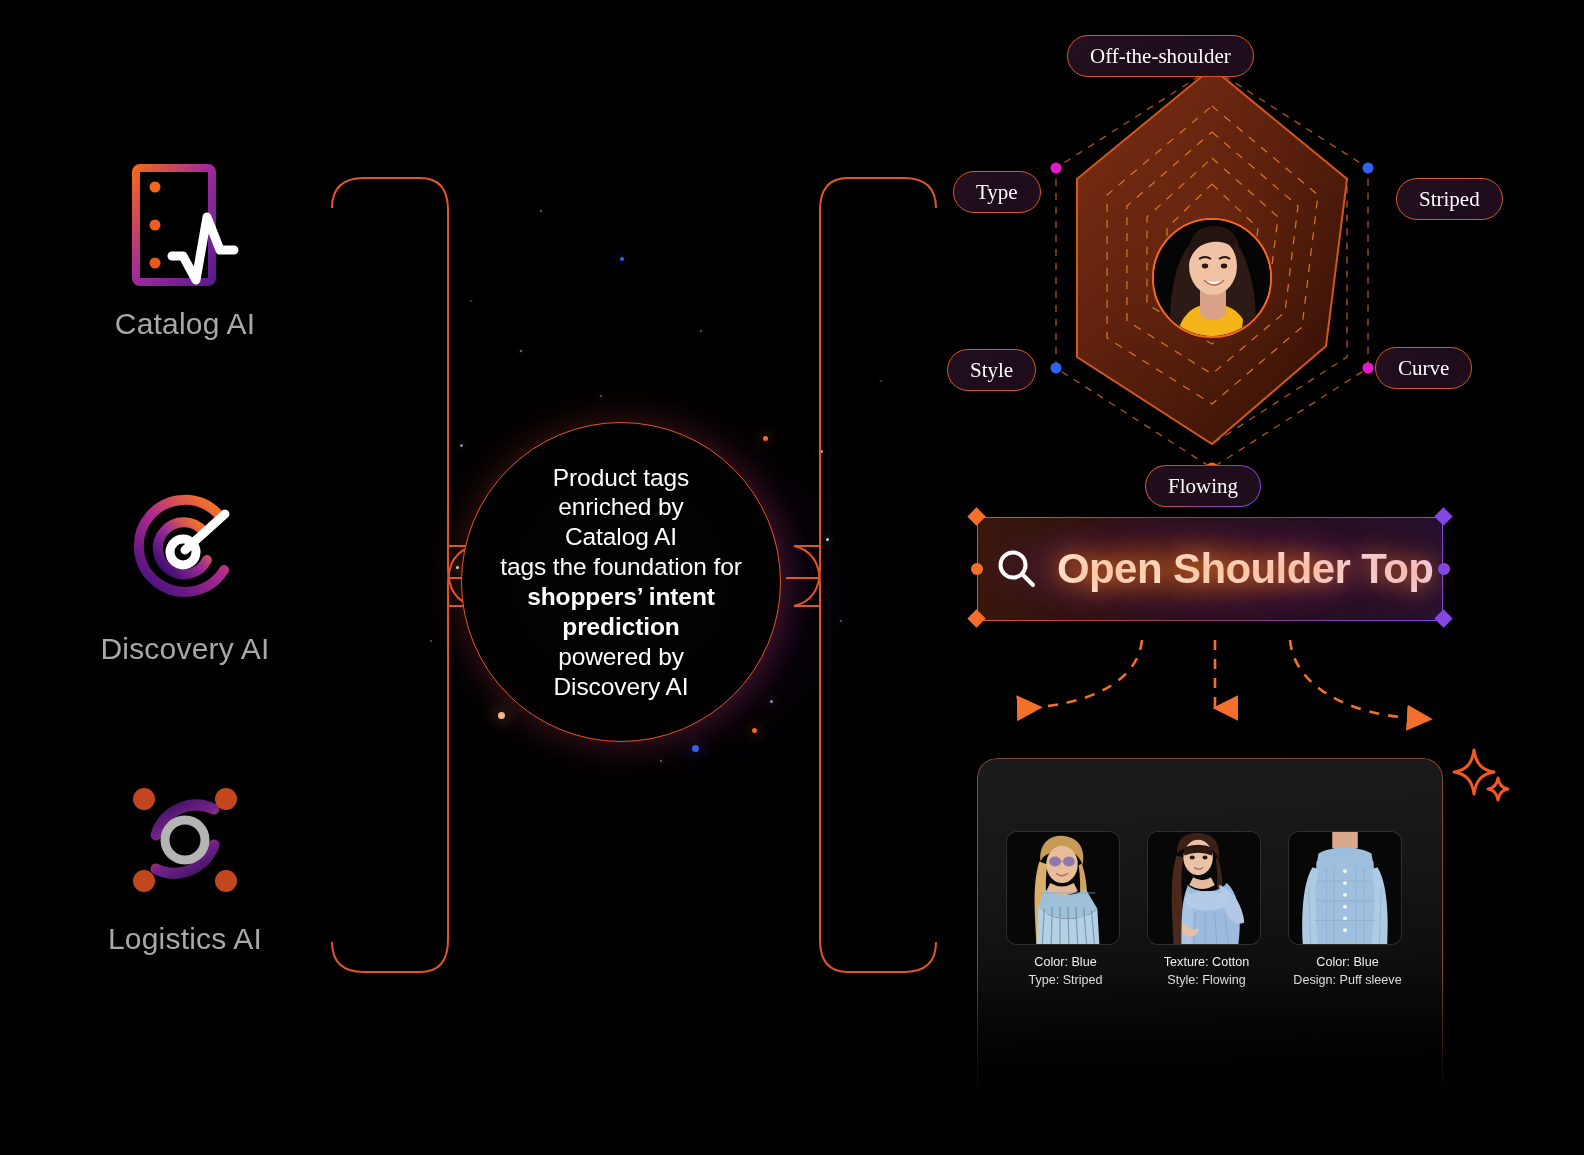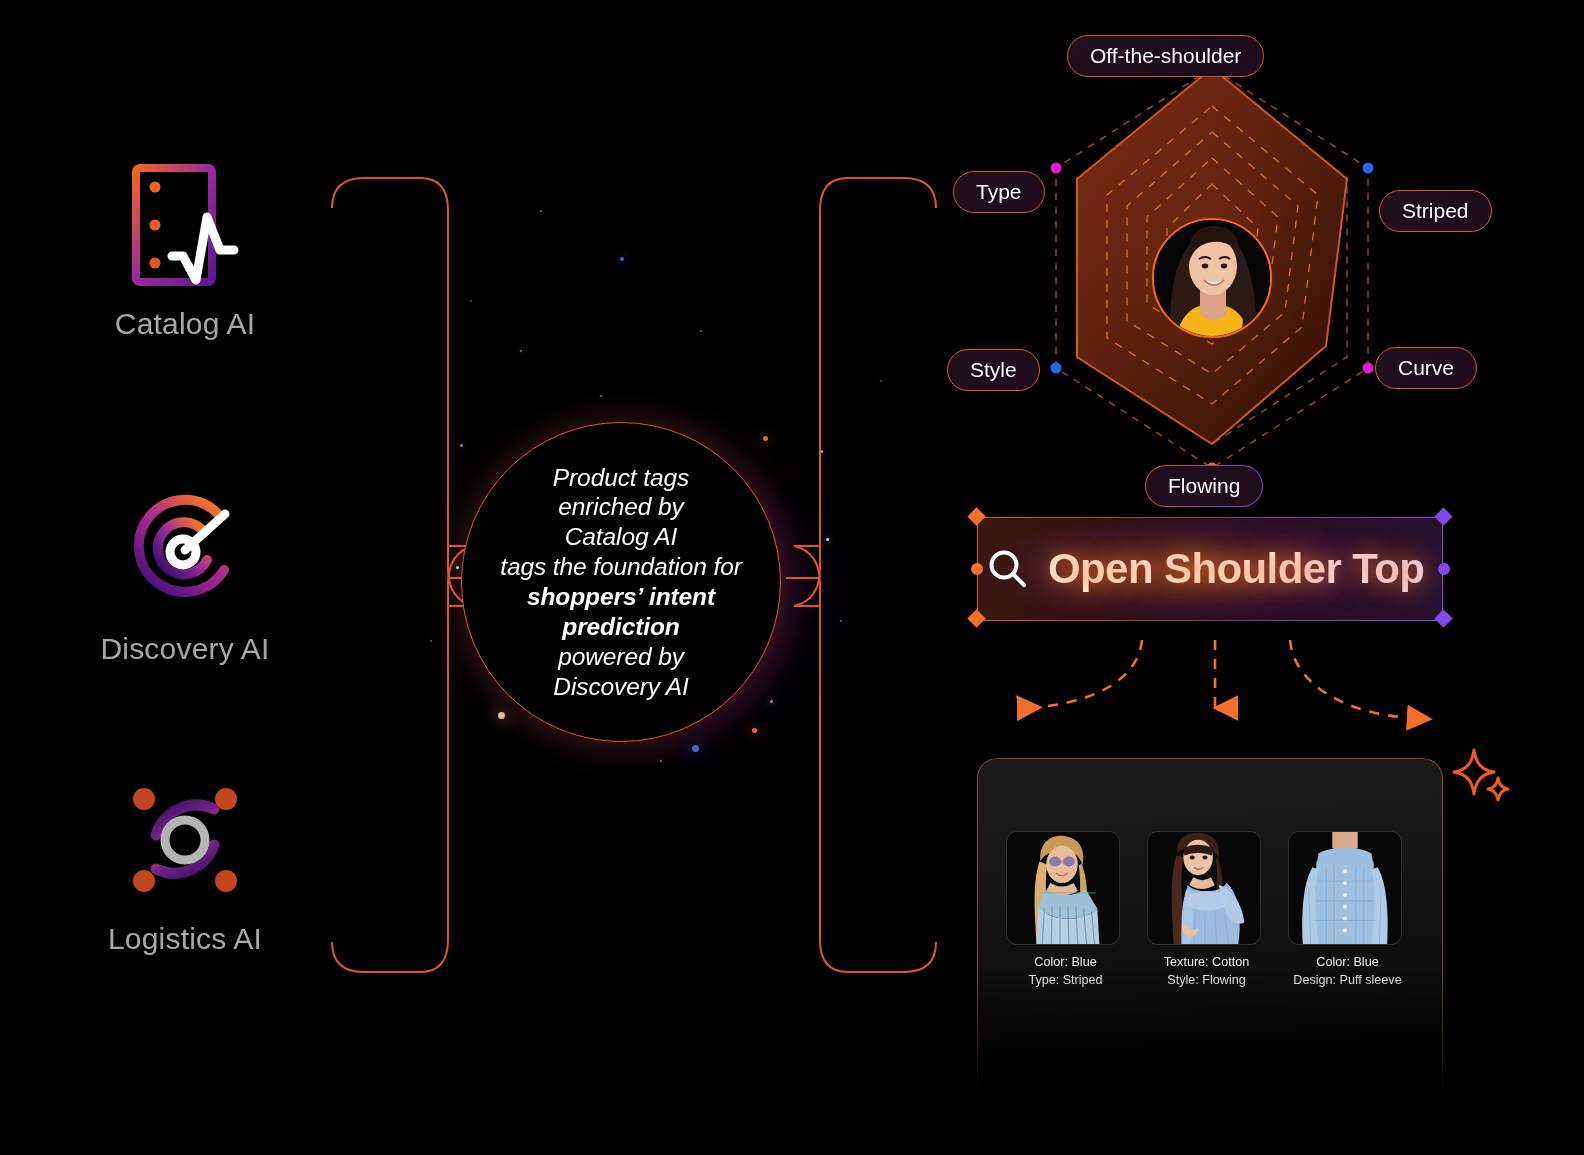--- a/index.html
+++ b/index.html
@@ -37,53 +37,52 @@
   
   .bracket { position:absolute; pointer-events:none; }
 
   
   .core {
     position:absolute; left:461px; top:422px; width:320px; height:320px;
     border-radius:50%; background:#030203;
     border:1.6px solid #e2552a;
     display:flex; align-items:center; justify-content:center;
     box-shadow:0 0 42px rgba(226,85,42,.26), inset 0 0 40px rgba(0,0,0,.9);
-    font-style:italic;
   }
   .core-text {
     text-align:center; color:#fff; font-size:24.5px; line-height:1.22;
     font-family:"Liberation Sans", sans-serif; letter-spacing:-.1px;
     padding:0 6px;
   }
   .core-text .hl { color:#ffffff; font-weight:bold; }
 
   
   .radar { position:absolute; left:940px; top:40px; width:560px; height:460px; }
 
   .pill {
     position:absolute; display:flex; align-items:center; justify-content:center;
     height:42px; padding:0 22px; border-radius:24px;
     background:linear-gradient(135deg,#24101f 0%, #1d0c1b 60%, #200d1d 100%);
     border:1.7px solid #d4562b;
     color:#fff; font-size:21px; white-space:nowrap;
-    font-family:Liberation Sans, sans-serif;
+    font-family:Liberation Serif, serif;
   }
   .pill.grad {
     border:none;
     background:
       linear-gradient(#1f0d1c,#1f0d1c) padding-box,
       linear-gradient(100deg,#e0562a 0%, #9b3fa8 55%, #8b45e8 100%) border-box;
     border:1.8px solid transparent;
   }
 
   
   .searchbar {
     position:absolute; left:977px; top:517px; width:466px; height:104px;
     background:linear-gradient(100deg, rgba(62,24,14,.95) 0%, rgba(42,17,24,.95) 45%, rgba(40,18,52,.95) 100%);
-    display:flex; align-items:center; gap:18px; padding-left:9px;
+    display:flex; align-items:center; gap:18px; padding-left:18px;
   }
   .searchbar::before {
     content:""; position:absolute; inset:0;
     border:1.4px solid transparent;
     background:linear-gradient(95deg,#e2552a 0%, #8b3a6e 52%, #8447e6 100%) border-box;
     -webkit-mask:linear-gradient(#000 0 0) padding-box, linear-gradient(#000 0 0);
     -webkit-mask-composite:xor; mask-composite:exclude;
     pointer-events:none;
   }
   .searchbar .glow {
@@ -321,21 +320,21 @@
       <circle cx="428" cy="328" r="5.5" fill="#e619cf"></circle>
       <circle cx="272" cy="428" r="5.5" fill="#f4671f"></circle>
     </svg>
 
     <div class="pill" style="left:127px; top:-5px;">
       <span>Off-the-shoulder</span>
     </div>
     <div class="pill" style="left:13px; top:131px;">
       <span>Type</span>
     </div>
-    <div class="pill" style="left:439px; top:138px;margin-top:12px;">
+    <div class="pill" style="left:456px; top:138px;">
       <span>Striped</span>
     </div>
     <div class="pill" style="left:7px; top:309px;">
       <span>Style</span>
     </div>
     <div class="pill" style="left:435px; top:307px;">
       <span>Curve</span>
     </div>
     <div class="pill grad" style="left:205px; top:425px;">
       <span>Flowing</span>

